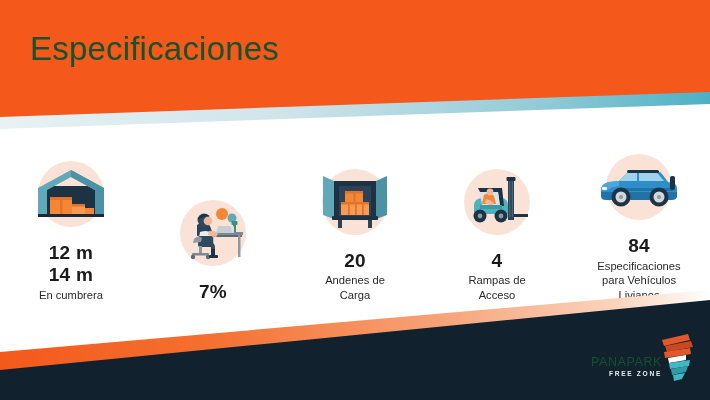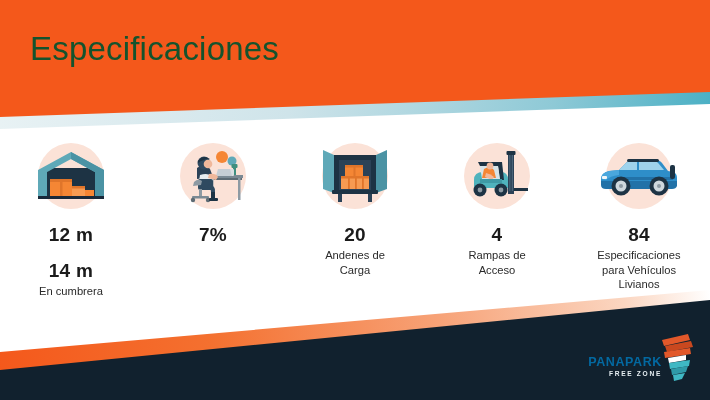--- a/index.html
+++ b/index.html
@@ -42,34 +42,34 @@
   .footer-navy{
     position:absolute;left:0;bottom:0;width:710px;height:110px;
     background:#11212e;
     -webkit-clip-path:polygon(0 80px,710px 10px,710px 110px,0 110px);
     clip-path:polygon(0 80px,710px 10px,710px 110px,0 110px);
   }
 
   
   .logo{position:absolute;right:14px;bottom:16px;width:110px;height:52px;}
   .logo-text{position:absolute;left:0;bottom:6px;width:76px;text-align:right;}
-  .logo-name{color:#0369a1;font-size:12.5px;font-weight:bold;letter-spacing:.6px;line-height:1;}
+  .logo-name{color:#14532d;font-size:12.5px;font-weight:normal;letter-spacing:.6px;line-height:1;}
   .logo-sub{color:#e6eef2;font-size:6.6px;font-weight:bold;letter-spacing:1.7px;line-height:1;margin-top:3px;}
   .logo-mark{position:absolute;right:2px;bottom:0;width:34px;height:52px;}
 
   
   .stats{position:absolute;left:0;top:138px;width:710px;height:165px;display:flex;}
-  .stat{flex:1 1 0;display:flex;flex-direction:column;align-items:center;}
+  .stat{flex:1 1 0;display:flex;flex-direction:column;align-items:center;justify-content:flex-end;}
   .icon-box{width:86px;height:76px;position:relative;display:flex;align-items:center;justify-content:center;}
   .blob{position:absolute;left:50%;top:50%;transform:translate(-50%,-50%);
         width:66px;height:66px;border-radius:50%;background:#fbe2d7;}
   .icon-svg{position:relative;z-index:2;}
   .num{font-size:19px;font-weight:bold;color:#1b1b1b;line-height:1.15;margin-top:10px;letter-spacing:.3px;}
   .cap{font-size:11.2px;color:#2a2a2a;line-height:1.32;text-align:center;max-width:128px;margin-top:2px;}
-  .num.second{margin-top:14px;}
+  .num.second{margin-top:1px;}
 </style>
 </head>
 <body>
 
 <div id="slide">
 
   <div class="header-wrap">
     <div class="header-teal"></div>
     <div class="header-orange"></div>
     <div class="title">Especificaciones</div>

